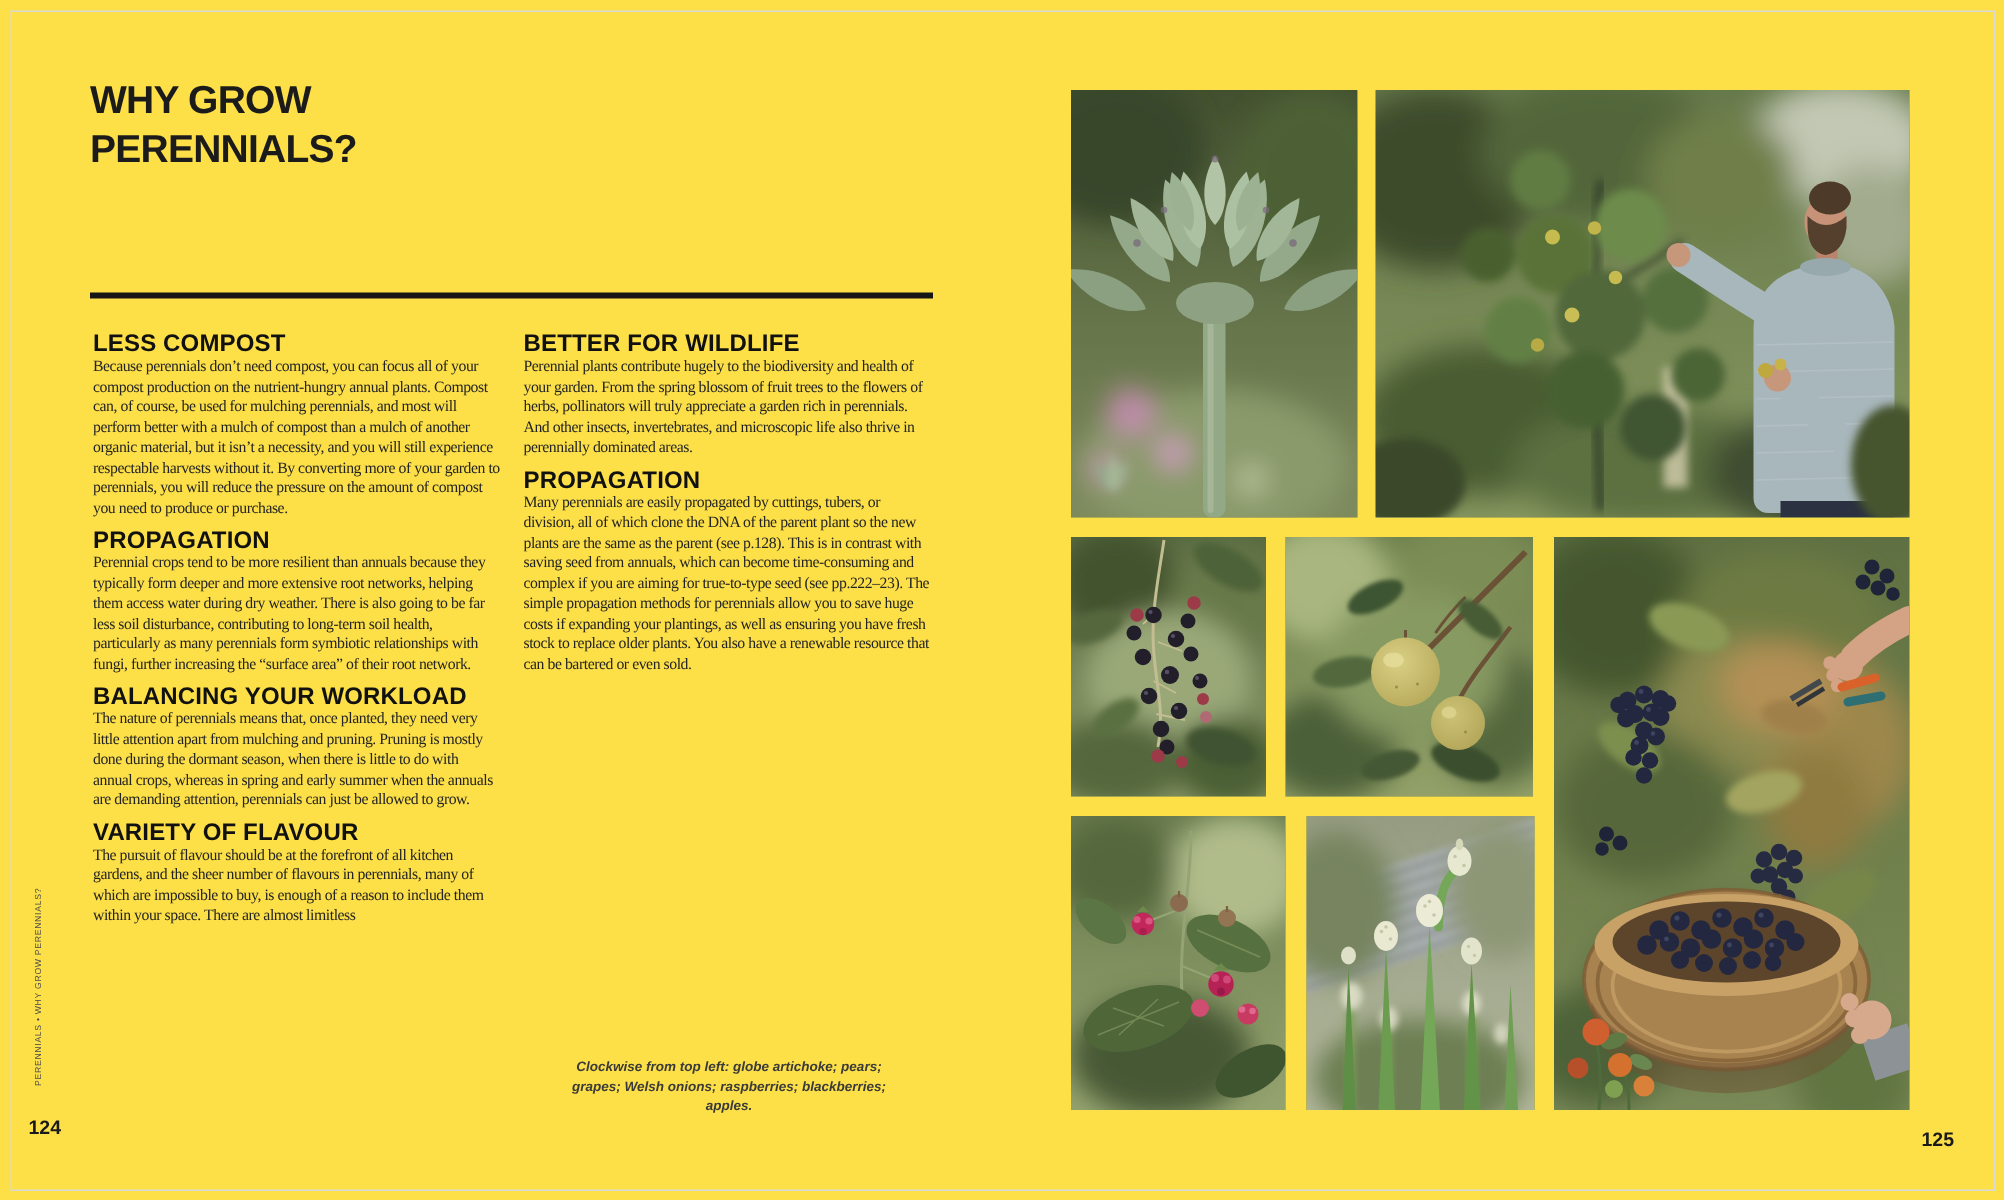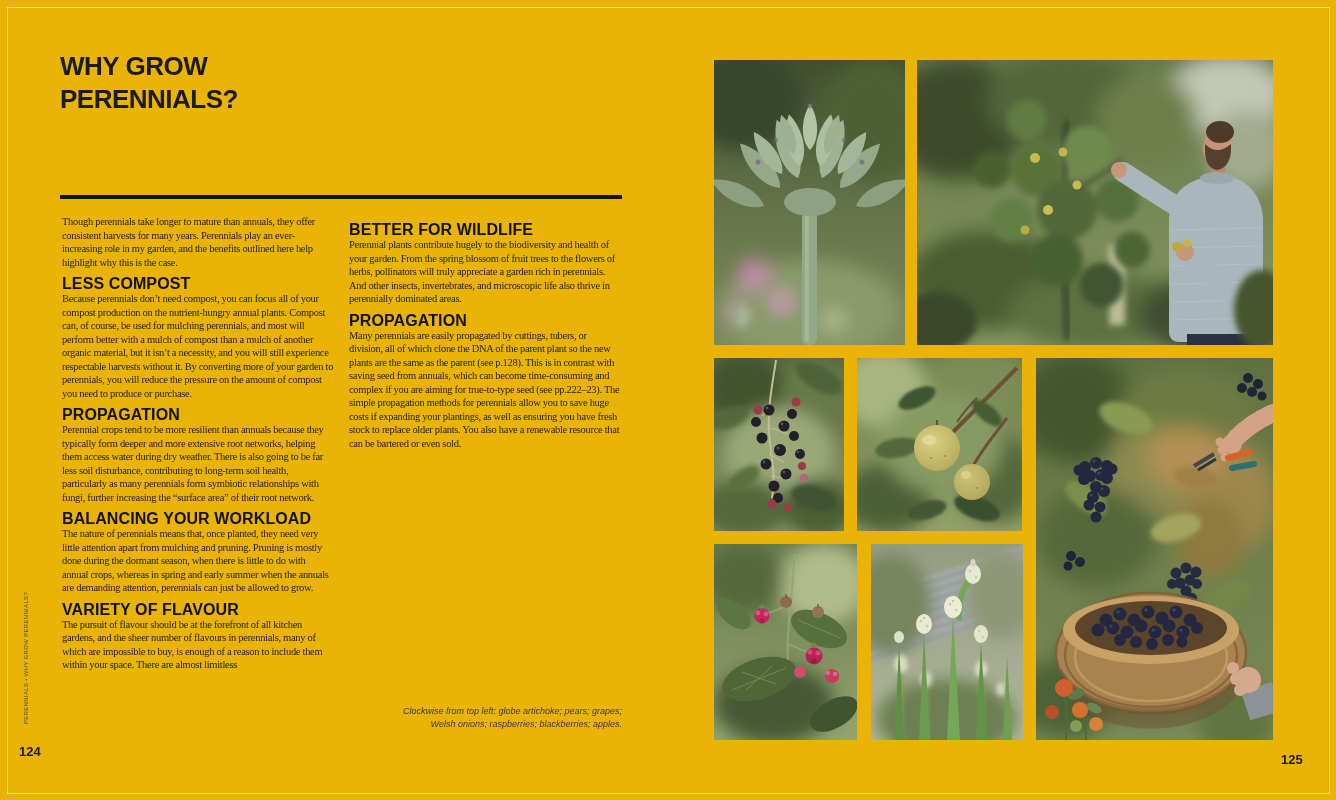--- a/index.html
+++ b/index.html
@@ -1,33 +1,33 @@
 <!DOCTYPE html>
 <html><head>
 <meta charset="utf-8">
 <style>
   html,body{margin:0;padding:0;background:#ffffff;}
-  .spread{position:relative;width:1336px;height:800px;background:#eab308;overflow:hidden;
+  .spread{position:relative;width:1336px;height:800px;background:#fde047;overflow:hidden;
           font-family:"Liberation Sans",sans-serif;color:#1c1c1c;}
   .frame{position:absolute;left:7px;top:7px;width:1321px;height:785px;border:1px solid #d9d9d9;pointer-events:none;}
 
   
   .title{position:absolute;left:60px;top:50px;font-weight:bold;font-size:26px;line-height:33px;
          letter-spacing:-0.5px;color:#1b1b1b;}
   .intro{position:absolute;left:348px;top:57px;width:272px;font-size:12.5px;line-height:14.5px;color:#151515;}
   .rule{position:absolute;left:60px;top:195px;width:562px;height:4px;background:#161616;}
   .col{position:absolute;top:215px;width:272px;font-family:"Liberation Serif",serif;font-size:10.5px;
        line-height:13.5px;letter-spacing:-0.3px;color:#242424;}
   .col1{left:62px;} .col2{left:349px;width:273px;}
   .col p{margin:0;}
   .col .lead{margin-bottom:0;}
   .col h3{margin:8px 0 2px 0;font-family:"Liberation Sans",sans-serif;font-size:16px;line-height:13px;
           letter-spacing:0.1px;color:#111;font-weight:bold;}
-  .caption{position:absolute;left:390px;top:705px;width:232px;text-align:right;font-style:italic;
-           font-size:9px;line-height:13px;color:#3a3a3a;}
+  .caption{position:absolute;left:370px;top:705px;width:232px;text-align:center;font-style:italic;
+           font-size:9px;line-height:13px;color:#3a3a3a;font-weight:bold;}
   .sidebar{position:absolute;left:23px;top:632px;height:92px;writing-mode:vertical-rl;
            transform:rotate(180deg);font-size:5.8px;letter-spacing:0.45px;color:#4a4a4a;white-space:nowrap;}
   .pagenum{position:absolute;font-weight:bold;font-size:13px;color:#1a1a1a;}
   .pn-left{left:19px;top:744px;} .pn-right{left:1281px;top:752px;}
 
   
   .photo{position:absolute;overflow:hidden;background:#74855a;}
   .photo svg{display:block;width:100%;height:100%;}
   .ph-artichoke{left:714px;top:60px;width:191px;height:285px;}
   .ph-picking{left:917px;top:60px;width:356px;height:285px;}
@@ -44,21 +44,20 @@
 
   <div class="title">
     <div>WHY GROW</div>
     <div>PERENNIALS?</div>
   </div>
 
 
   <div class="rule"></div>
 
   <div class="col col1">
-    <p class="lead">Though perennials take longer to mature than annuals, they offer consistent harvests for many years. Perennials play an ever-increasing role in my garden, and the benefits outlined here help highlight why this is the case.</p>
     <h3>LESS COMPOST</h3>
     <p>Because perennials don’t need compost, you can focus all of your compost production on the nutrient-hungry annual plants. Compost can, of course, be used for mulching perennials, and most will perform better with a mulch of compost than a mulch of another organic material, but it isn’t a necessity, and you will still experience respectable harvests without it. By converting more of your garden to perennials, you will reduce the pressure on the amount of compost you need to produce or purchase.</p>
     <h3>PROPAGATION</h3>
     <p>Perennial crops tend to be more resilient than annuals because they typically form deeper and more extensive root networks, helping them access water during dry weather. There is also going to be far less soil disturbance, contributing to long-term soil health, particularly as many perennials form symbiotic relationships with fungi, further increasing the “surface area” of their root network.</p>
     <h3>BALANCING YOUR WORKLOAD</h3>
     <p>The nature of perennials means that, once planted, they need very little attention apart from mulching and pruning. Pruning is mostly done during the dormant season, when there is little to do with annual crops, whereas in spring and early summer when the annuals are demanding attention, perennials can just be allowed to grow.</p>
     <h3>VARIETY OF FLAVOUR</h3>
     <p>The pursuit of flavour should be at the forefront of all kitchen gardens, and the sheer number of flavours in perennials, many of which are impossible to buy, is enough of a reason to include them within your space. There are almost limitless</p>
   </div>
 

